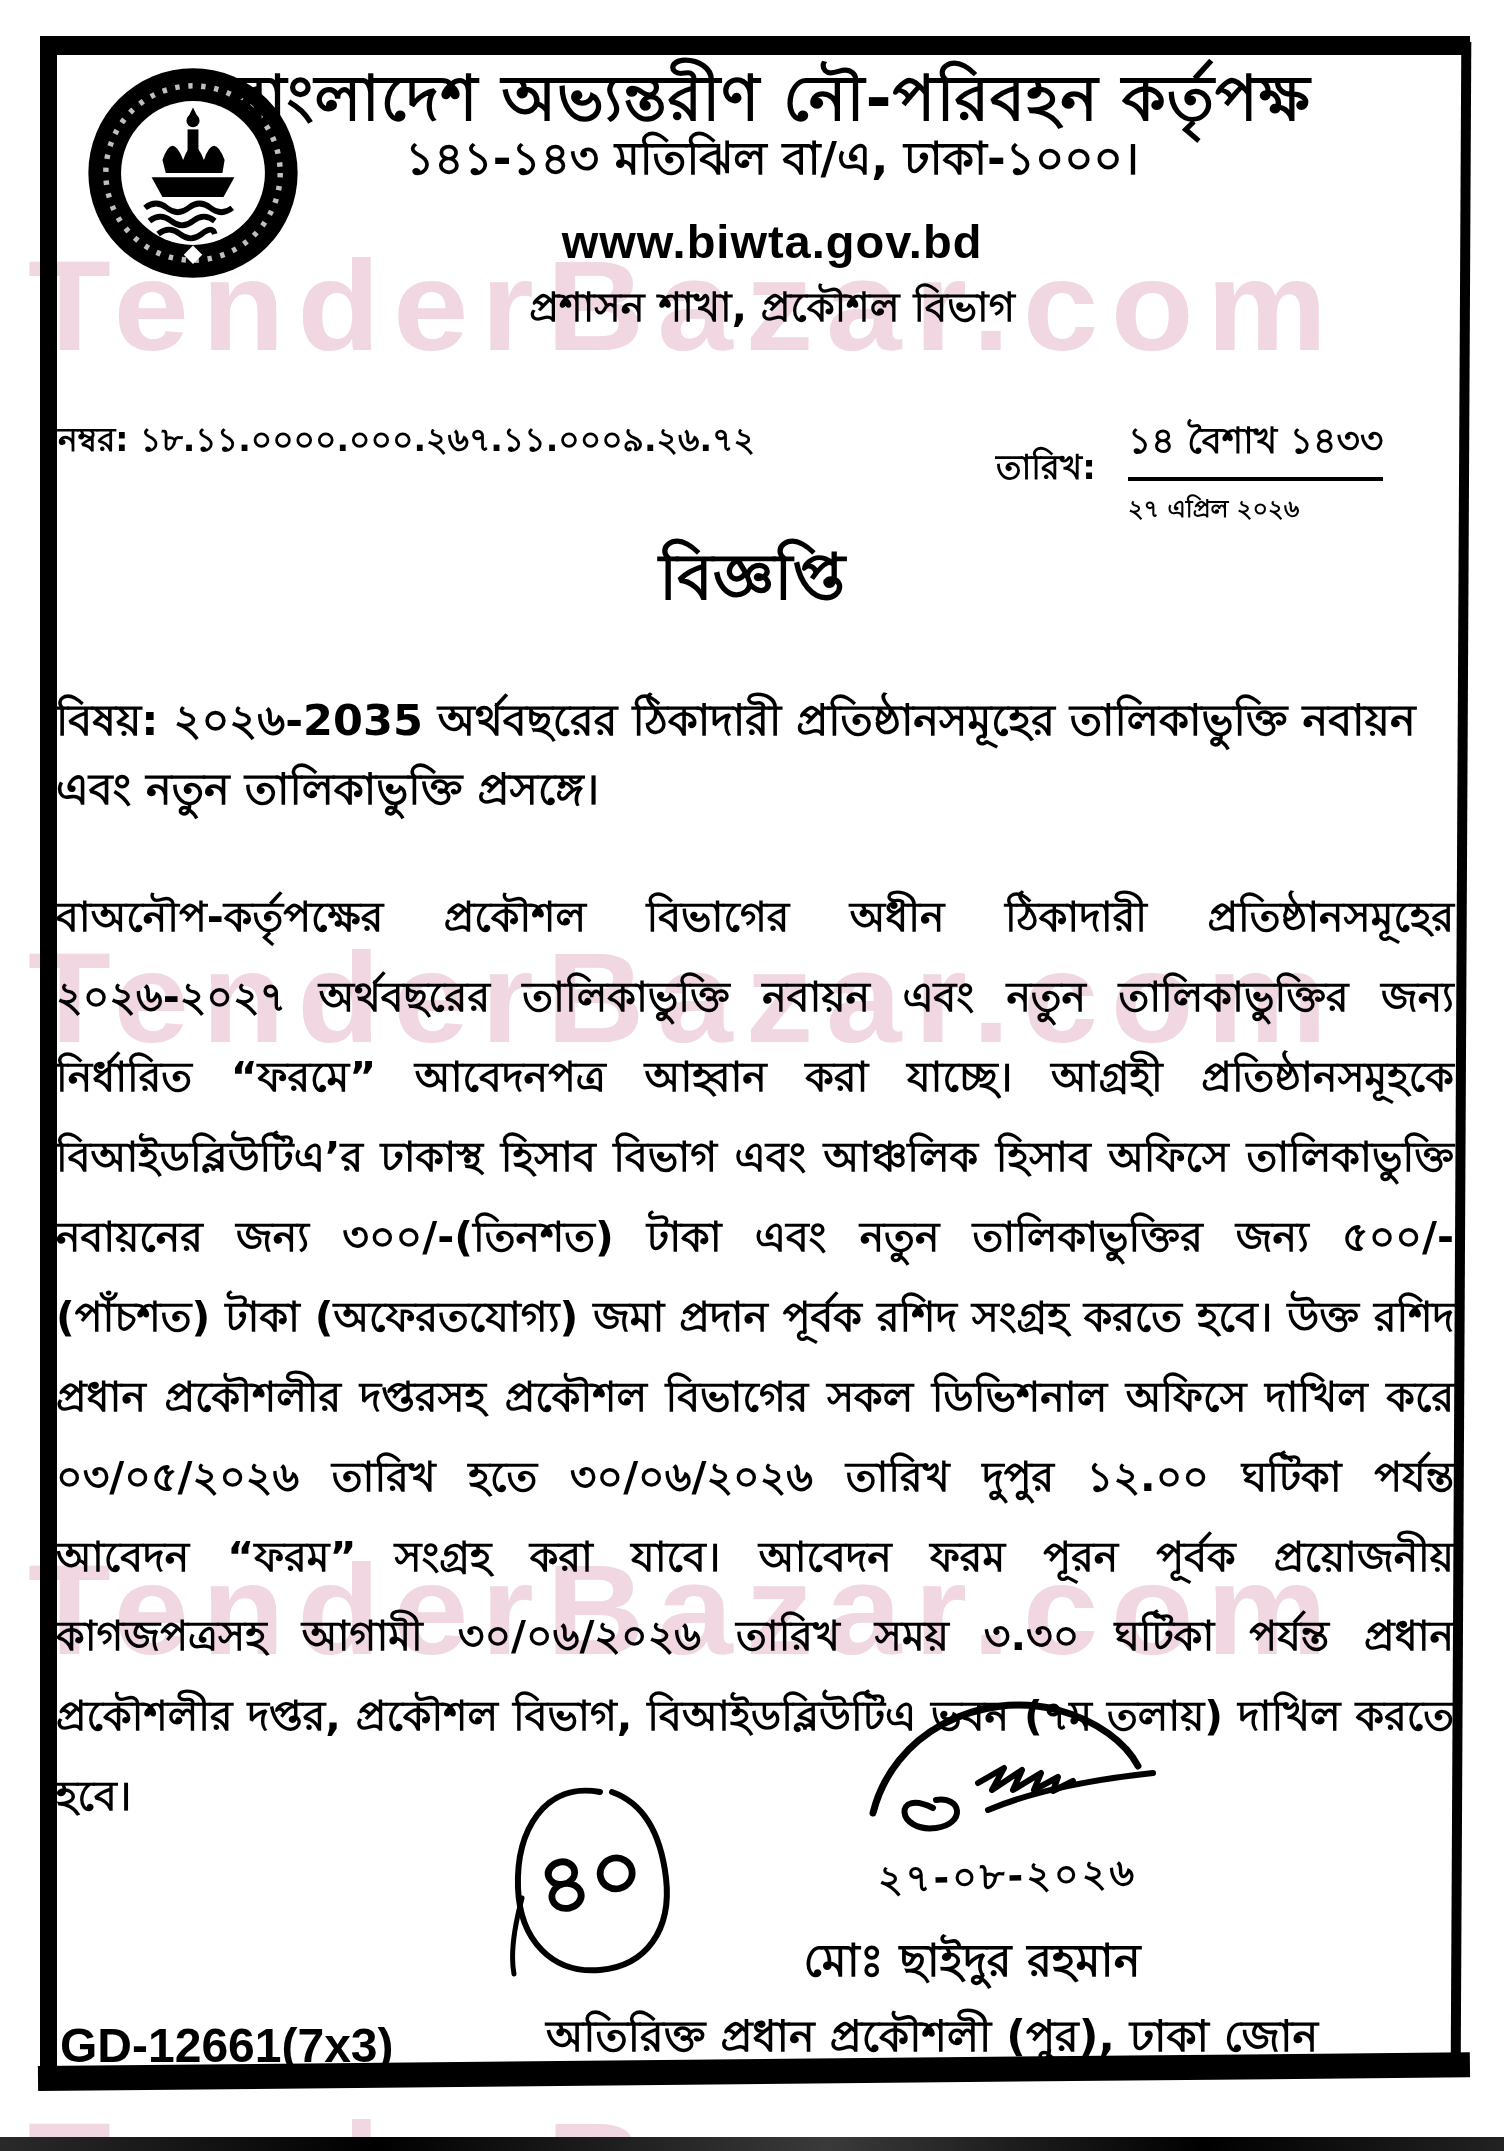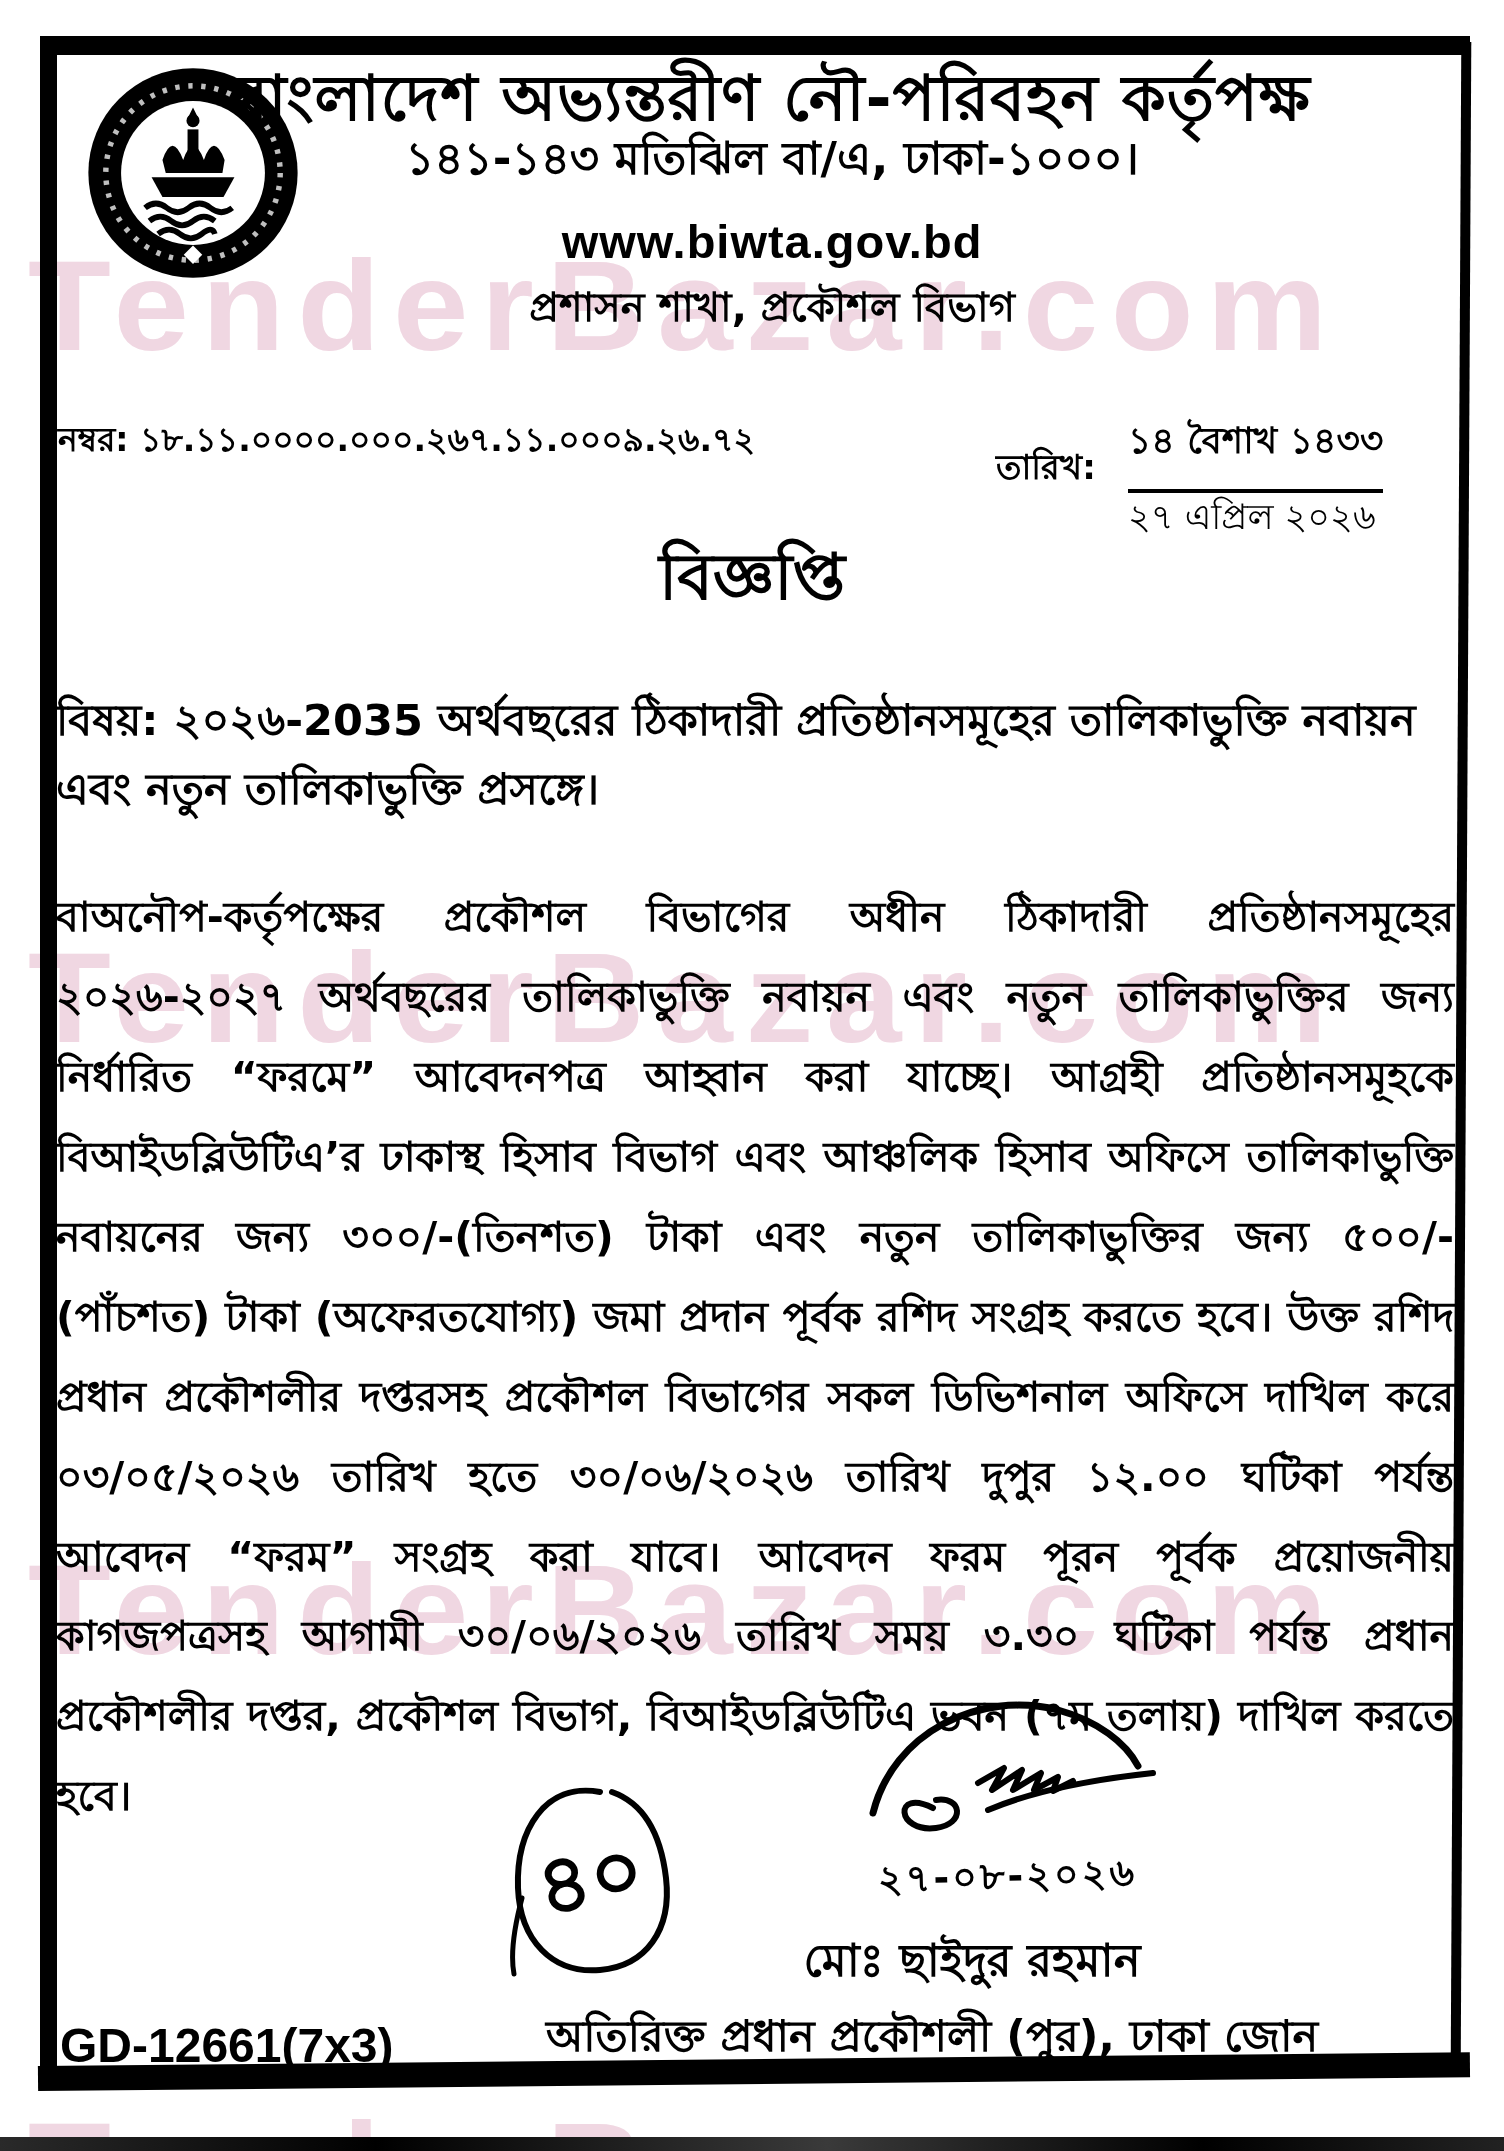--- a/index.html
+++ b/index.html
@@ -27,22 +27,22 @@
   
   .abs{position:absolute;z-index:2;}
   .center-band{left:160px;right:120px;text-align:center;}
   .org-name{top:50px;font-size:63px;font-weight:bold;letter-spacing:1px;}
   .org-address{top:124px;font-size:45px;font-weight:bold;}
   .org-site{top:214px;font-size:47px;font-weight:600;font-family:"Liberation Sans",sans-serif;letter-spacing:1px;}
   .org-dept{top:276px;font-size:40px;font-weight:bold;}
   .logo-box{left:84px;top:64px;width:218px;height:218px;}
   .ref-number{left:58px;top:414px;font-size:33px;font-weight:bold;white-space:nowrap;}
   .ref-date-label{left:996px;top:441px;font-size:34px;font-weight:bold;}
-  .ref-date-bn{left:1128px;top:413px;font-size:36px;font-weight:bold;border-bottom:4px solid #000;padding-bottom:16px;white-space:nowrap;}
-  .ref-date-en{left:1128px;top:490px;font-size:35px;font-weight:normal;white-space:nowrap;}
+  .ref-date-bn{left:1128px;top:413px;font-size:36px;font-weight:bold;border-bottom:4px solid #000;padding-bottom:4px;white-space:nowrap;}
+  .ref-date-en{left:1128px;top:490px;font-size:24px;font-weight:bold;white-space:nowrap;}
   .notice-title{left:0;right:0;top:528px;text-align:center;font-size:64px;font-weight:bold;}
   .subject{left:56px;right:52px;top:686px;font-size:43px;font-weight:bold;line-height:1.6;text-align:left;}
   .body-text{left:56px;right:50px;top:878px;font-size:41px;font-weight:600;line-height:1.95;text-align:justify;}
   .sig-scribble{left:858px;top:1688px;width:310px;height:150px;}
   .hw-date{left:878px;top:1846px;font-size:38px;font-weight:600;letter-spacing:3px;transform:rotate(-1.5deg);white-space:nowrap;}
   .sig-name{left:520px;right:80px;top:1926px;text-align:center;font-size:45px;font-weight:bold;}
   .sig-designation{left:420px;right:60px;top:2004px;text-align:center;font-size:43px;font-weight:bold;white-space:nowrap;}
   .hw-note{left:500px;top:1778px;width:195px;height:205px;}
   .print-code{left:60px;top:2018px;font-size:48px;font-weight:bold;font-family:"Liberation Sans",sans-serif;}
 </style>

